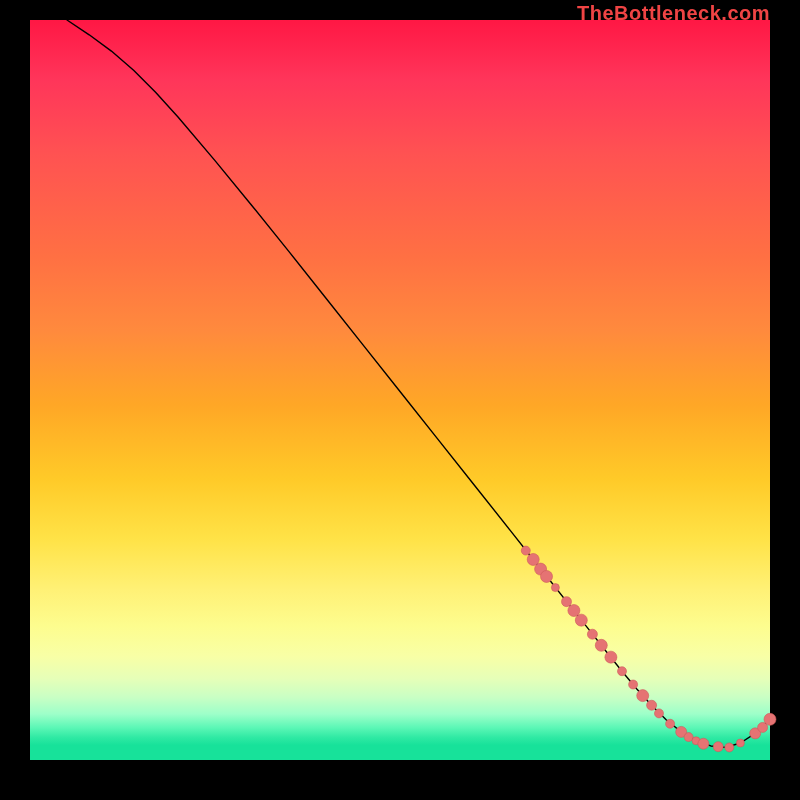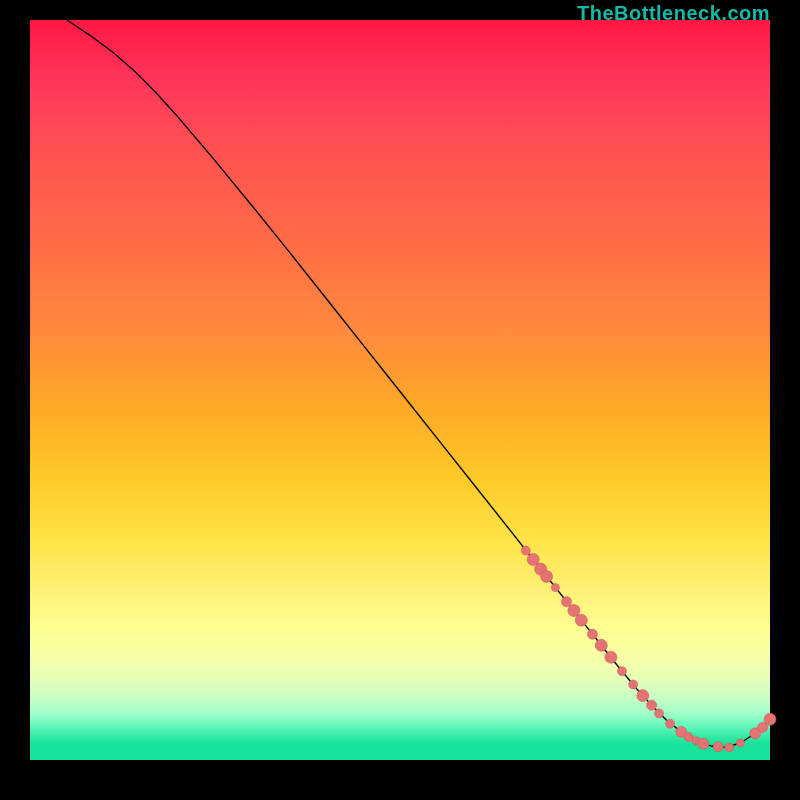--- a/index.html
+++ b/index.html
@@ -36,21 +36,21 @@
       #17e29a 98%,
       #17e29a 100%);
   }
   .watermark {
     position: absolute;
     top: 2px;
     right: 30px;
     font-family: Arial, Helvetica, sans-serif;
     font-size: 20px;
     font-weight: bold;
-    color: #14b8a6;
+    color: #ef4444;
     letter-spacing: 0.5px;
   }
   svg.plot {
     position: absolute;
     left: 30px;
     top: 20px;
     width: 740px;
     height: 740px;
     overflow: visible;
   }

